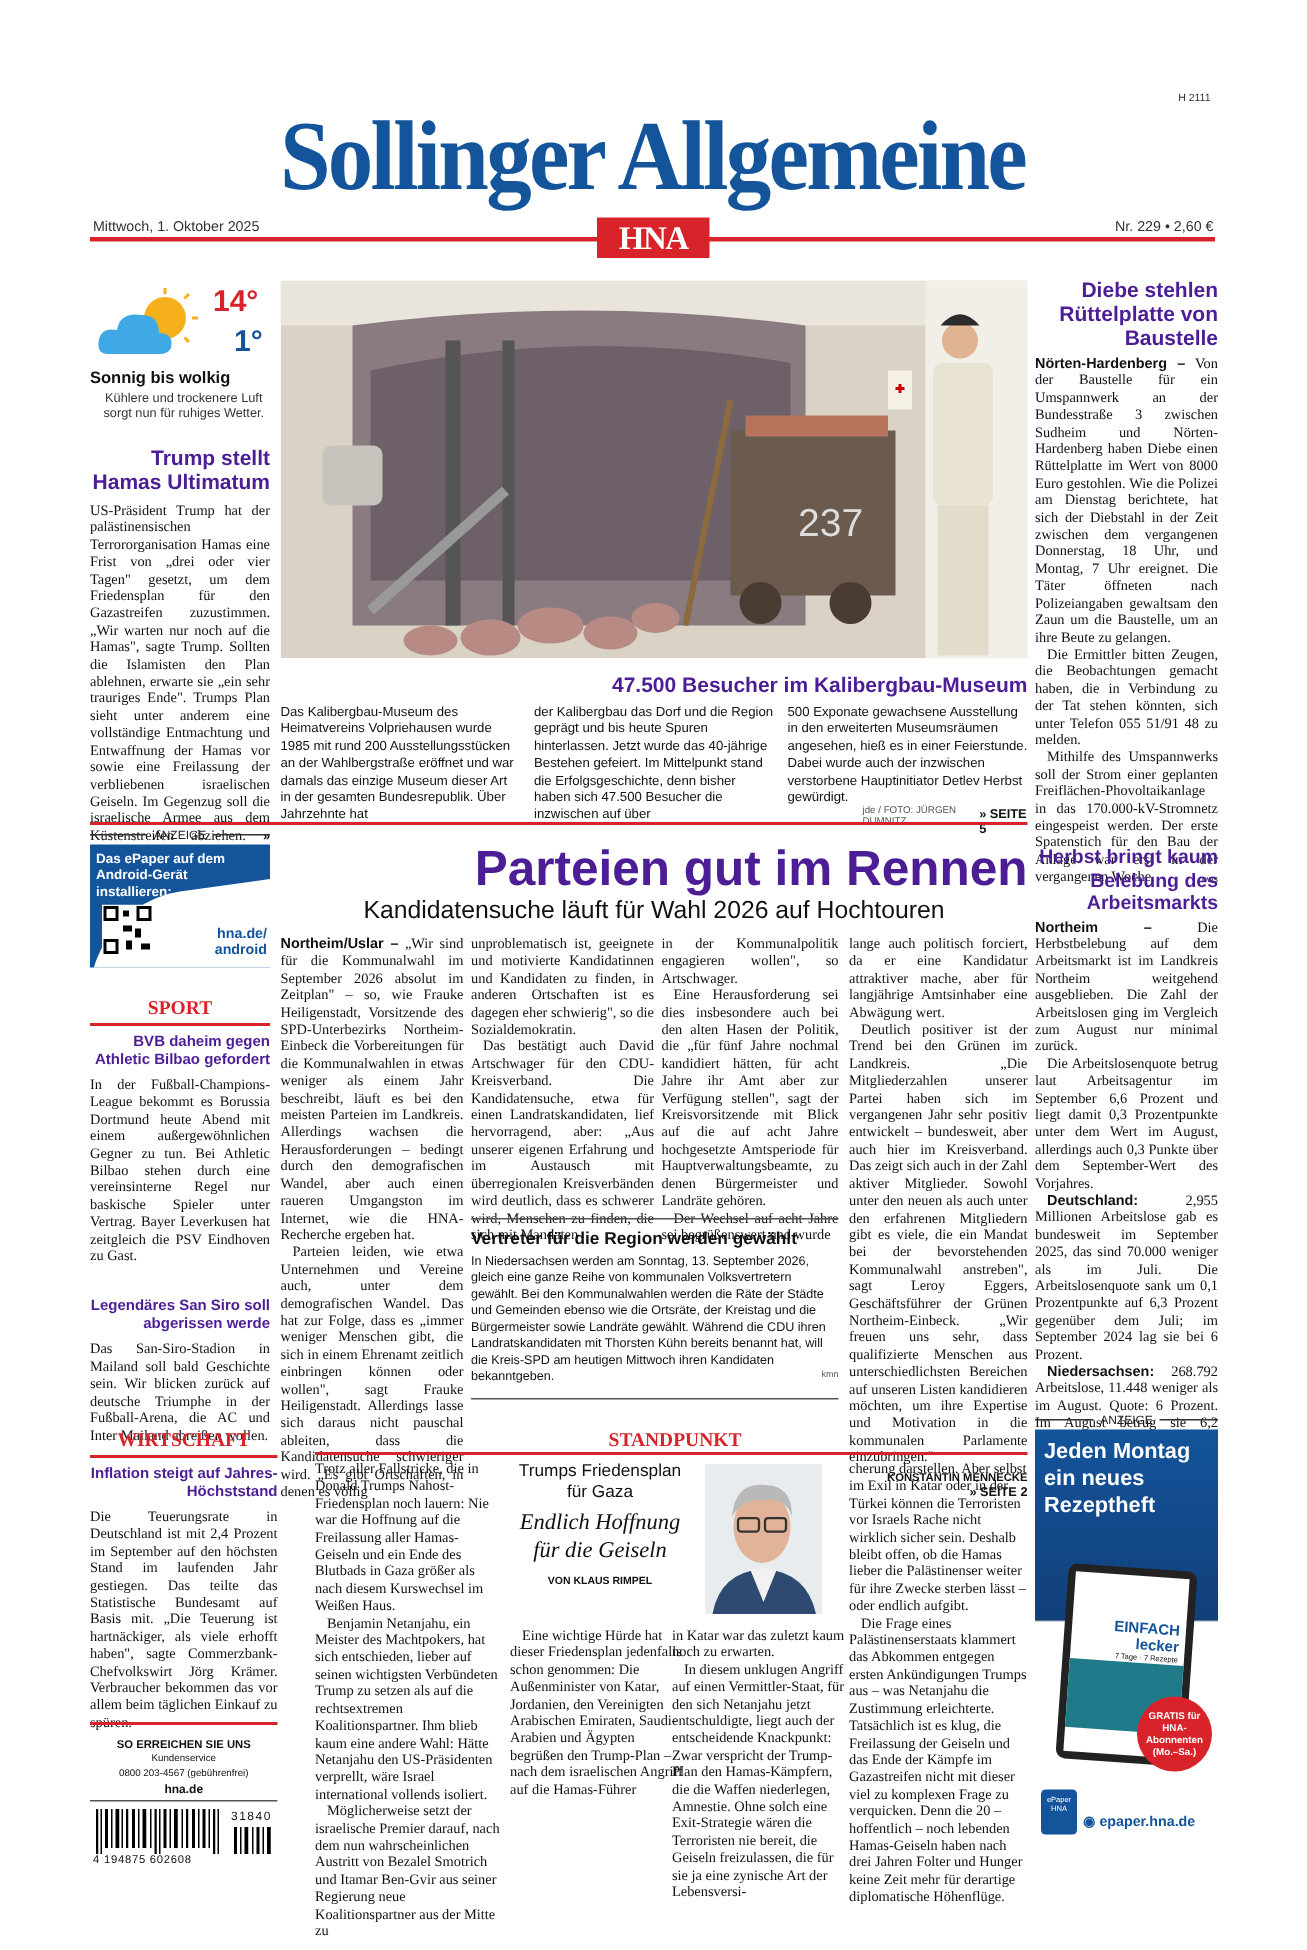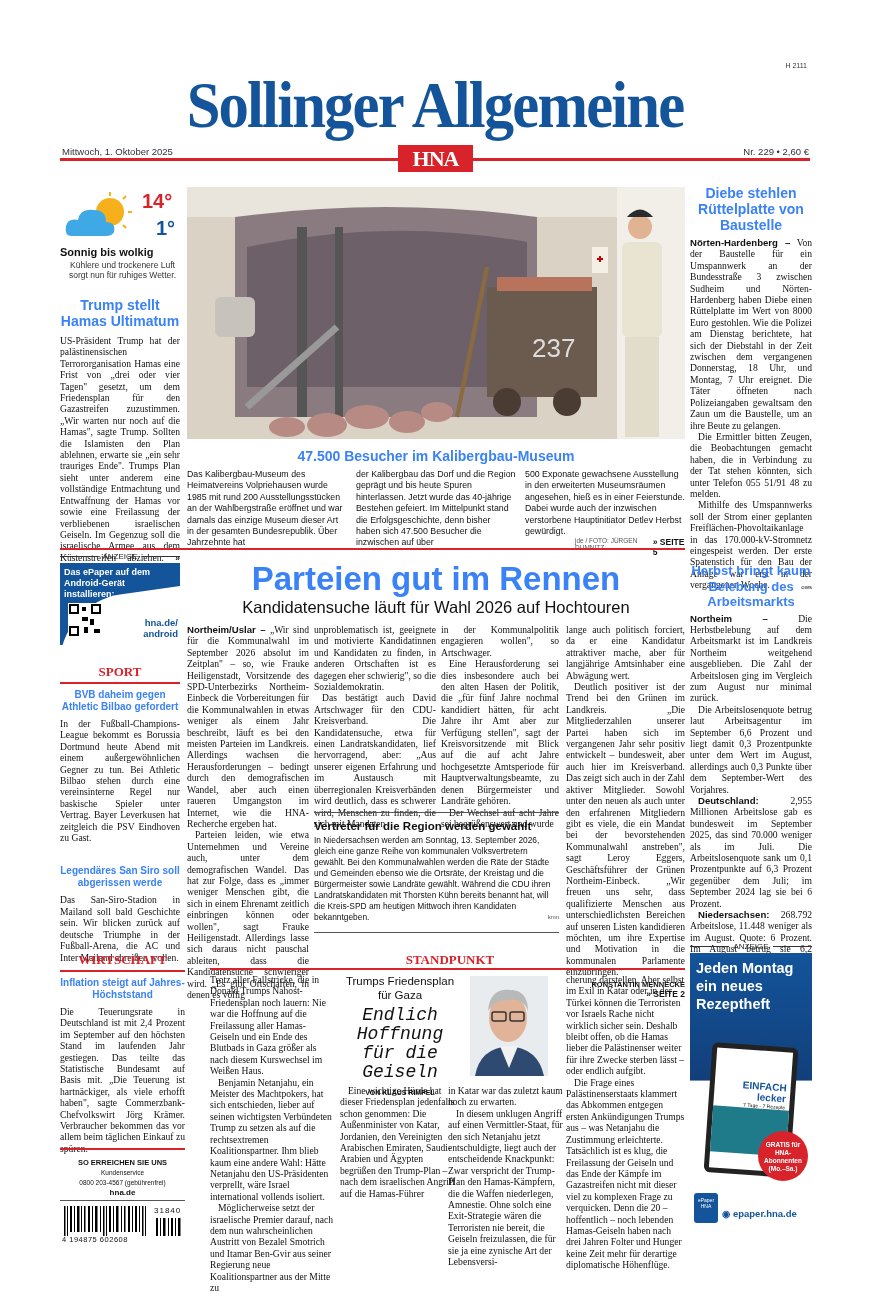--- a/index.html
+++ b/index.html
@@ -8,21 +8,21 @@
 .abs{position:absolute}
 .masthead{left:60px;top:70px;width:750px;text-align:center;color:#13549b;font-family:"Liberation Serif",serif;font-weight:bold;font-size:66px;letter-spacing:-2px;line-height:70px;transform:scaleX(0.92)}
 .hcode{right:64px;top:62px;font-size:7px;font-family:"Liberation Sans",sans-serif;color:#333}
 .dateline{left:62px;top:146px;font-size:9.5px;font-family:"Liberation Sans",sans-serif;color:#333}
 .issue{right:62px;top:146px;font-size:9.5px;font-family:"Liberation Sans",sans-serif;color:#333}
 .redrule{background:#d8232a;height:3px}
 .hna{left:398px;top:145px;width:75px;height:27px;background:#d8232a;color:#fff;font-weight:bold;font-size:22px;text-align:center;line-height:27px;font-family:"Liberation Serif",serif;letter-spacing:-1px}
 p.body{font-size:9.6px;line-height:11.4px;text-align:justify;hyphens:auto}
 p.body.ind{text-indent:8px}
 .ssans p.body{font-family:"Liberation Sans",sans-serif;font-size:8.8px;line-height:11.4px;text-align:left}
-.h-sans{font-family:"Liberation Sans",sans-serif;font-weight:bold;text-align:center;color:#3b82f6}
+.h-sans{font-family:"Liberation Sans",sans-serif;font-weight:bold;text-align:right;color:#4c1d95}
 .dateline-b{font-weight:bold;font-family:"Liberation Sans",sans-serif}
 .ref{font-family:"Liberation Sans",sans-serif;font-weight:bold;font-size:8.5px}
 .section-label{color:#d8232a;font-family:Liberation Serif, serif;font-weight:bold;font-size:13px;text-align:center}
 .grayrule{background:#555;height:1px}
 .cols{display:flex;gap:9px}
 .cols>div{flex:1}
 .ad-label{font-family:"Liberation Sans",sans-serif;font-size:8px;text-align:center;color:#222;display:flex;align-items:center;gap:4px}
 .ad-label::before,.ad-label::after{content:"";flex:1;height:1px;background:#333}
 </style>
 </head>
@@ -249,21 +249,21 @@
 
 <div class="abs section-label" style="left:340px;top:952px;width:220px">STANDPUNKT</div>
 <div class="abs redrule" style="left:210px;top:968px;width:475px;height:2px"></div>
 <div class="abs" style="left:210px;top:974px;width:125px">
   <p class="body" style="text-align:left">Trotz aller Fallstricke, die in Donald Trumps Nahost-Friedensplan noch lauern: Nie war die Hoffnung auf die Freilassung aller Hamas-Geiseln und ein Ende des Blutbads in Gaza größer als nach diesem Kurswechsel im Weißen Haus.</p>
   <p class="body ind" style="text-align:left">Benjamin Netanjahu, ein Meister des Machtpokers, hat sich entschieden, lieber auf seinen wichtigsten Verbündeten Trump zu setzen als auf die rechtsextremen Koalitionspartner. Ihm blieb kaum eine andere Wahl: Hätte Netanjahu den US-Präsidenten verprellt, wäre Israel international vollends isoliert.</p>
   <p class="body ind" style="text-align:left">Möglicherweise setzt der israelische Premier darauf, nach dem nun wahrscheinlichen Austritt von Bezalel Smotrich und Itamar Ben-Gvir aus seiner Regierung neue Koalitionspartner aus der Mitte zu</p>
 </div>
 <div class="abs" style="left:340px;top:974px;width:120px;text-align:center">
   <div class="sans" style="font-size:11.5px;line-height:14px">Trumps Friedensplan für Gaza</div>
-  <div style="font-family:Liberation Mono, monospace;font-style:italic;font-size:18px;line-height:19px;margin-top:4px">Endlich Hoffnung für die Geiseln</div>
+  <div style="font-family:Liberation Serif, serif;font-style:italic;font-size:15px;line-height:19px;margin-top:4px">Endlich Hoffnung für die Geiseln</div>
   <div class="sans" style="font-weight:bold;font-size:7px;margin-top:7px">VON KLAUS RIMPEL</div>
 </div>
 <div class="abs" style="left:470px;top:976px;width:78px;height:100px;background:#e8ecef;overflow:hidden">
   <svg width="78" height="100">
     <path d="M5 100 Q10 72 39 70 Q68 72 74 100 Z" fill="#2f4a70"></path>
     <path d="M30 70 L39 92 L48 70 Z" fill="#f2f2f2"></path>
     <ellipse cx="38" cy="42" rx="19" ry="24" fill="#e1b49a"></ellipse>
     <path d="M18 35 Q20 12 40 14 Q58 14 58 35 Q54 22 38 24 Q24 24 18 35 Z" fill="#b9b9b9"></path>
     <rect x="22" y="36" width="14" height="9" rx="2" fill="none" stroke="#333" stroke-width="1.5"></rect>
     <rect x="40" y="36" width="14" height="9" rx="2" fill="none" stroke="#333" stroke-width="1.5"></rect>

